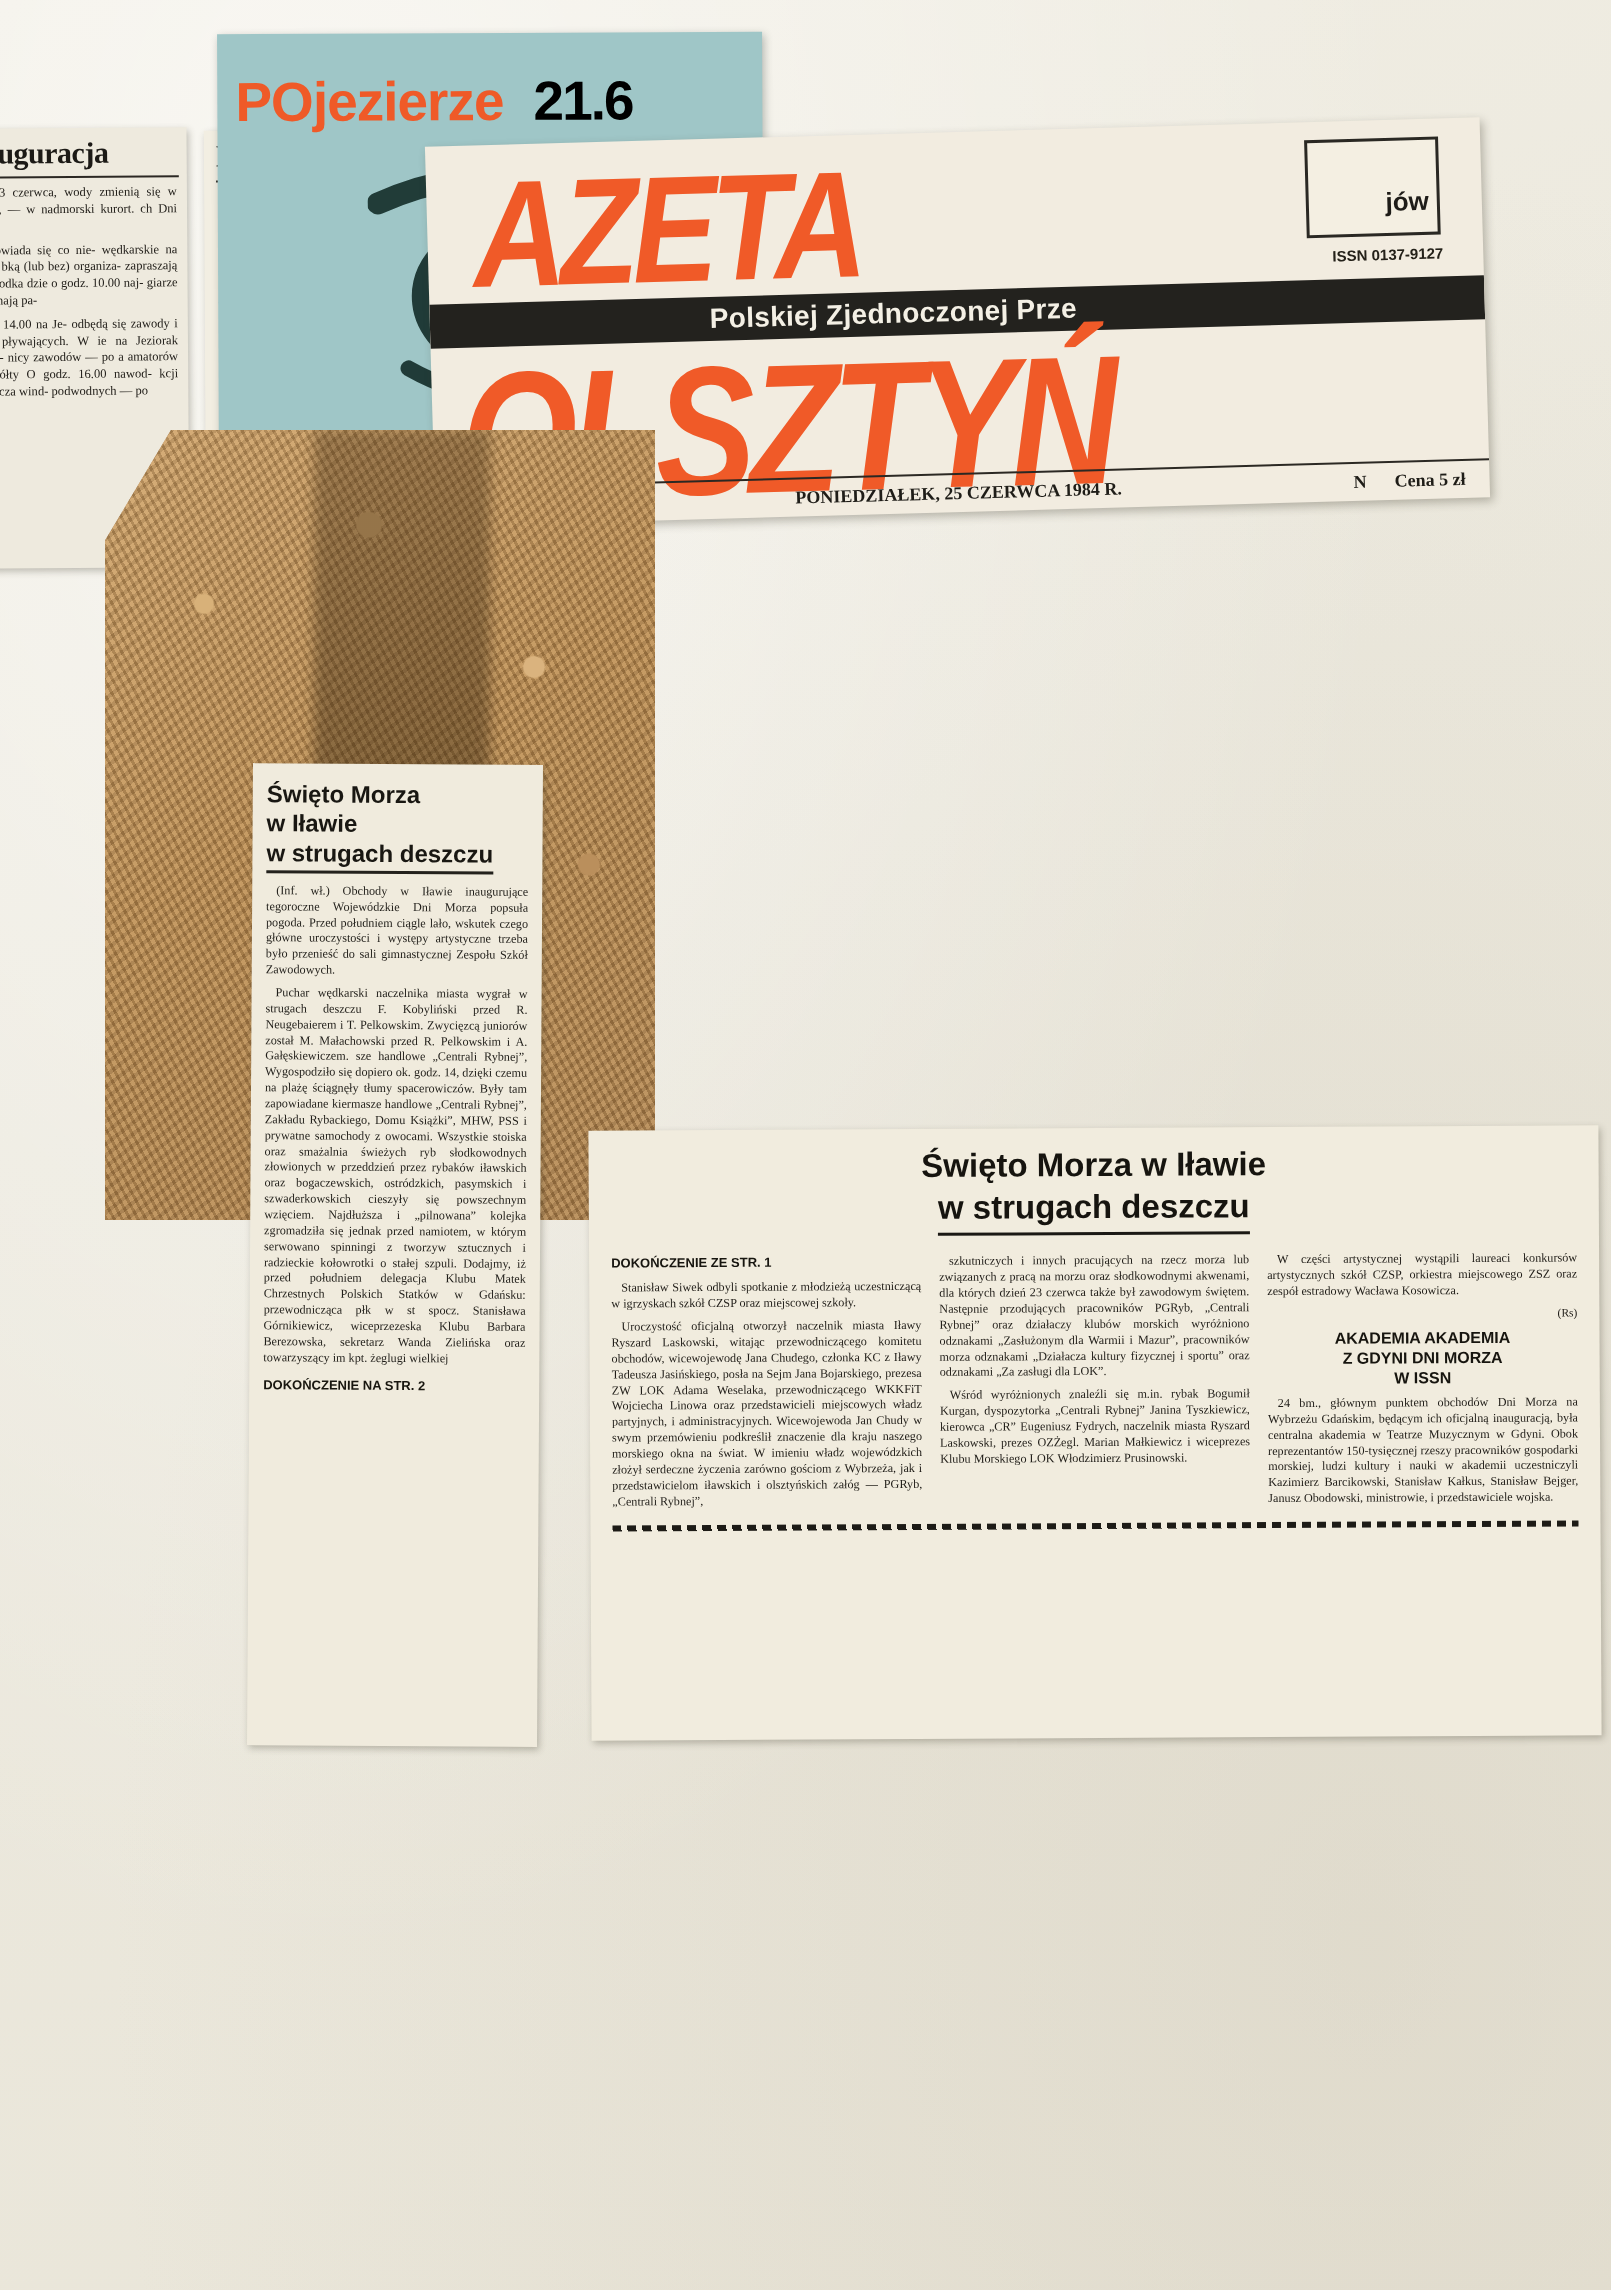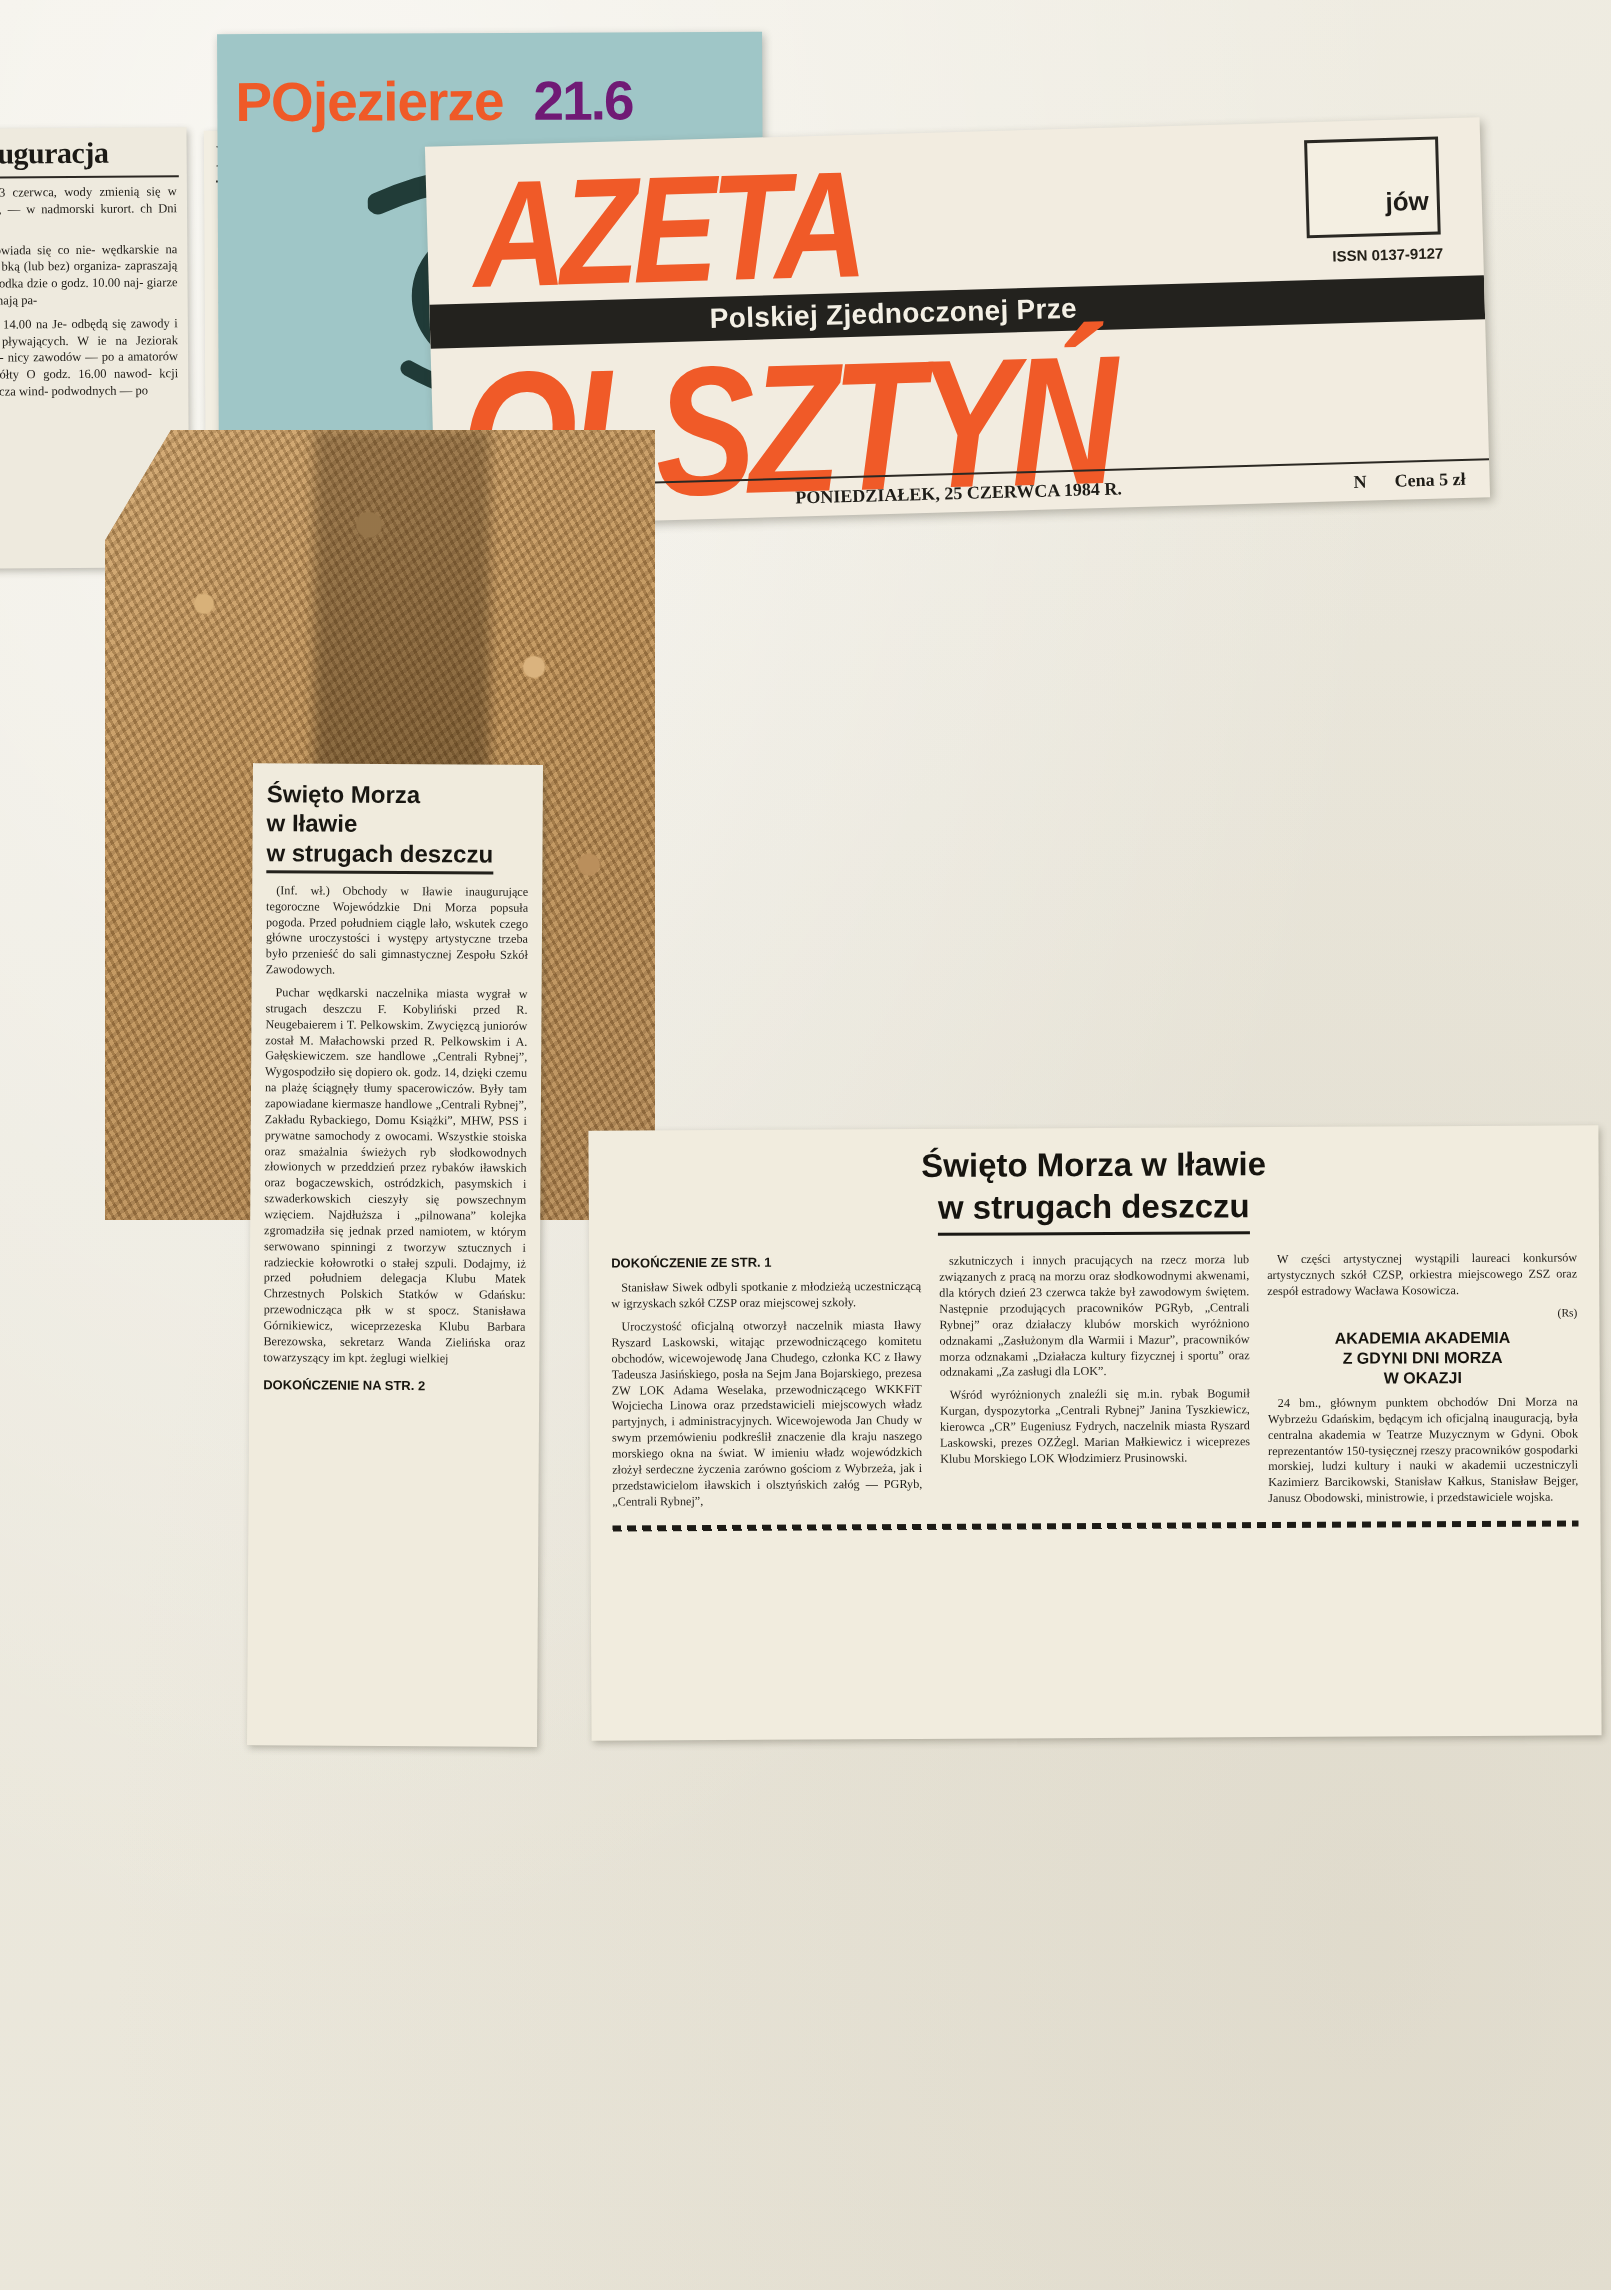--- a/index.html
+++ b/index.html
@@ -120,21 +120,21 @@
     font-family: "Liberation Sans", sans-serif;
     font-weight: bold;
     font-size: 55px;
     color: #ef5a28;
     letter-spacing: -1px;
   }
   #clip-teal .num {
     font-family: "Liberation Sans", sans-serif;
     font-weight: bold;
     font-size: 55px;
-    color: #701a75;
+    color: #000000;
     letter-spacing: -2px;
   }
   .wave-svg {
     position: absolute;
     left: 150px;
     top: 130px;
     width: 420px;
     height: 260px;
     opacity: 0.92;
   }
@@ -460,19 +460,19 @@
     <div class="c">
       <p>szkutniczych i innych pracujących na rzecz morza lub związanych z pracą na morzu oraz słodkowodnymi akwenami, dla których dzień 23 czerwca także był zawodowym świętem. Następnie przodujących pracowników PGRyb, „Centrali Rybnej” oraz działaczy klubów morskich wyróżniono odznakami „Zasłużonym dla Warmii i Mazur”, pracowników morza odznakami „Działacza kultury fizycznej i sportu” oraz odznakami „Za zasługi dla LOK”.</p>
       <p>Wśród wyróżnionych znaleźli się m.in. rybak Bogumił Kurgan, dyspozytorka „Centrali Rybnej” Janina Tyszkiewicz, kierowca „CR” Eugeniusz Fydrych, naczelnik miasta Ryszard Laskowski, prezes OZŻegl. Marian Małkiewicz i wiceprezes Klubu Morskiego LOK Włodzimierz Prusinowski.</p>
     </div>
     <div class="c">
       <p>W części artystycznej wystąpili laureaci konkursów artystycznych szkół CZSP, orkiestra miejscowego ZSZ oraz zespół estradowy Wacława Kosowicza.</p>
       <p class="sig2">(Rs)</p>
       <p class="subhdl">
         <span>AKADEMIA AKADEMIA</span><br>
         <span>Z GDYNI  DNI MORZA</span><br>
-        <span>W OKAZJI</span>
+        <span>W ISSN</span>
       </p>
       <p>24 bm., głównym punktem obchodów Dni Morza na Wybrzeżu Gdańskim, będącym ich oficjalną inauguracją, była centralna akademia w Teatrze Muzycznym w Gdyni. Obok reprezentantów 150-tysięcznej rzeszy pracowników gospodarki morskiej, ludzi kultury i nauki w akademii uczestniczyli Kazimierz Barcikowski, Stanisław Kałkus, Stanisław Bejger, Janusz Obodowski, ministrowie, i przedstawiciele wojska.</p>
     </div>
   </div>
   <div class="enddash"></div>
 </div>
 
 </body></html>

